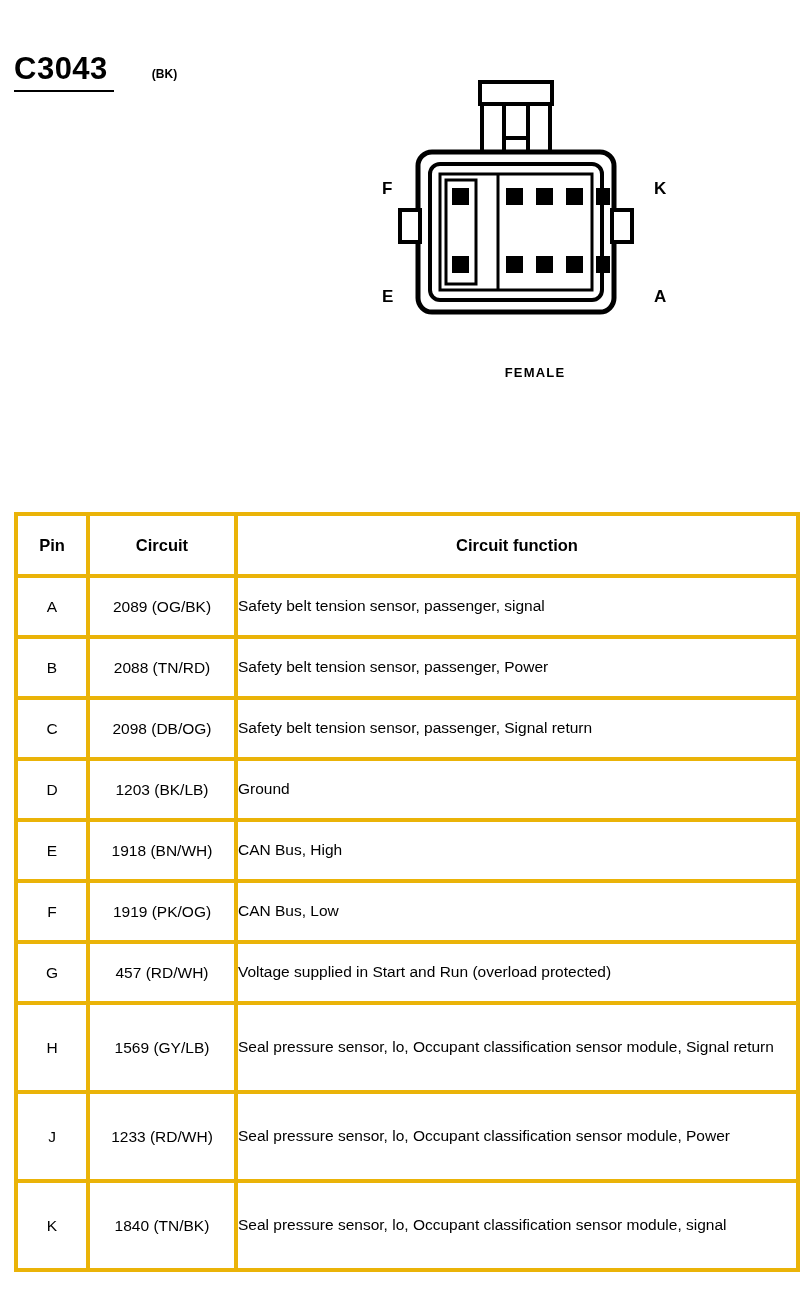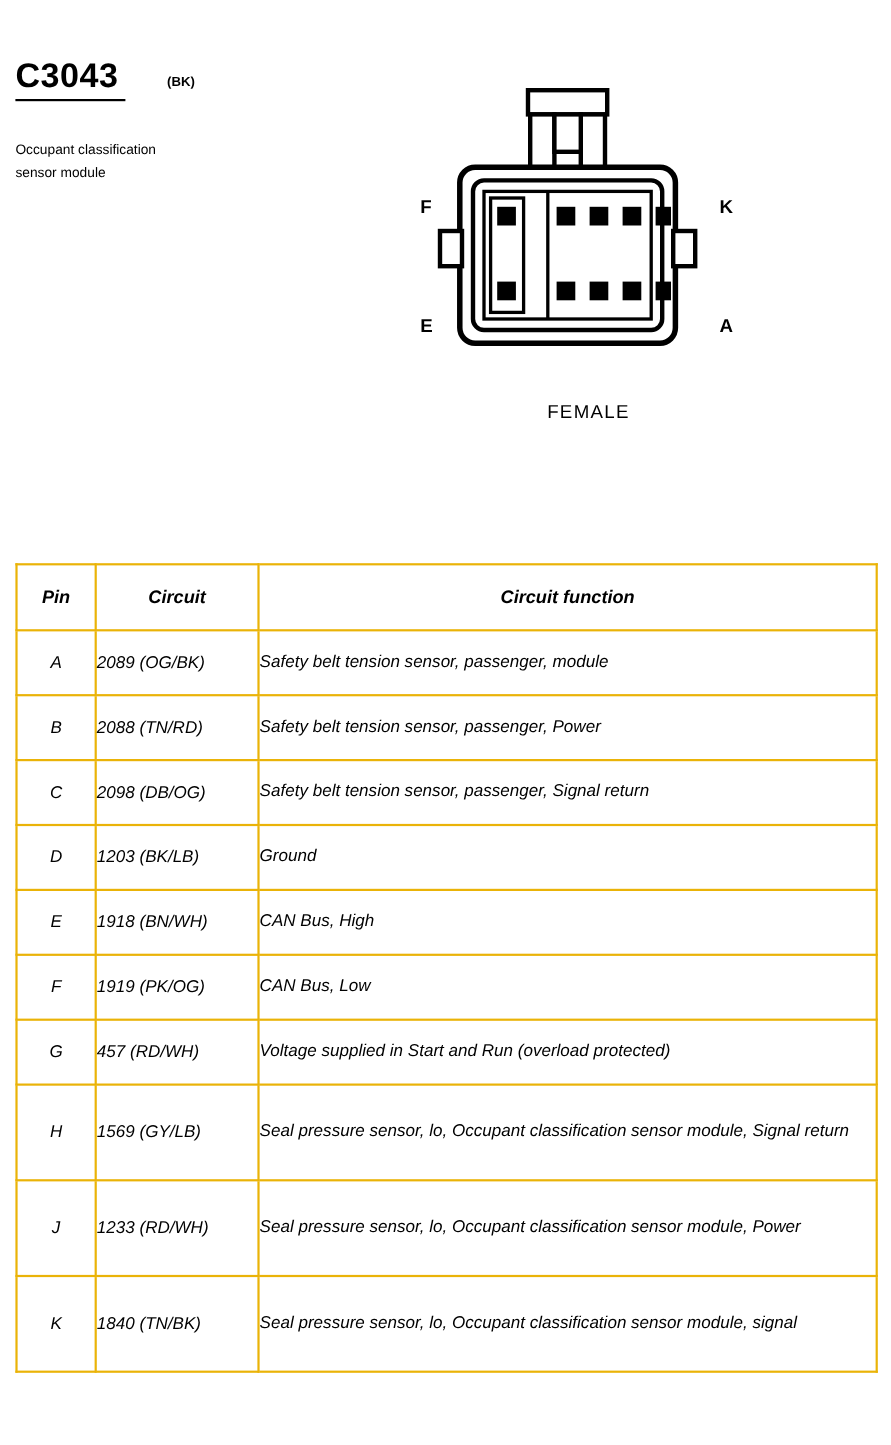--- a/index.html
+++ b/index.html
@@ -66,57 +66,57 @@
     top: 60px;
     width: 330px;
     height: 340px;
   }
   #female-label {
     position: absolute;
     left: 370px;
     top: 365px;
     width: 330px;
     text-align: center;
-    font-size: 17px;
-    font-weight: normal;
+    font-size: 13px;
+    font-weight: bold;
     letter-spacing: 1.2px;
   }
 
   
   #pin-table {
     position: absolute;
     left: 14px;
     top: 512px;
     width: 782px;
     border-collapse: collapse;
     table-layout: fixed;
   }
   #pin-table col.c-pin { width: 72px; }
   #pin-table col.c-cir { width: 148px; }
   #pin-table col.c-fun { width: 562px; }
 
   #pin-table th, #pin-table td {
-    border: 2px solid #eab308;
+    border: 4px solid #eab308;
     font-size: 15.5px;
     padding: 0;
-    font-style: italic;
   }
   #pin-table thead th {
     height: 58px;
     font-weight: bold;
     font-size: 16.5px;
     text-align: center;
     vertical-align: middle;
   }
   td.pin-cell {
     text-align: center;
     vertical-align: middle;
     height: 57px;
   }
   td.circuit-cell {
+    text-align: center;
     vertical-align: middle;
   }
   td.function-cell {
     text-align: left;
     vertical-align: middle;
     padding: 8px 10px 8px 12px;
     line-height: 1.6;
   }
   tr.tall td.pin-cell,
   tr.tall td.circuit-cell,
@@ -134,21 +134,20 @@
 </style>
 </head>
 <body>
 
 <div id="header">
   <div id="conn-id-row">
     <div id="conn-id">C3043</div>
     <div id="conn-color">(BK)</div>
   </div>
   <div id="conn-id-underline"></div>
-  <div id="desc">Occupant classification sensor module</div>
 </div>
 
 <div id="connector-art">
   <svg width="330" height="340" viewBox="0 0 330 340">
 
     <g>
       <rect x="110" y="22" width="72" height="22" fill="#ffffff" stroke="#000" stroke-width="4"></rect>
       <rect x="112" y="44" width="22" height="48" fill="#ffffff" stroke="#000" stroke-width="4"></rect>
       <rect x="158" y="44" width="22" height="48" fill="#ffffff" stroke="#000" stroke-width="4"></rect>
       <rect x="134" y="44" width="24" height="34" fill="#ffffff" stroke="#000" stroke-width="4"></rect>
@@ -204,21 +203,21 @@
     <tr>
       <th>Pin</th>
       <th>Circuit</th>
       <th>Circuit function</th>
     </tr>
   </thead>
   <tbody>
     <tr>
       <td class="pin-cell">A</td>
       <td class="circuit-cell">2089 (OG/BK)</td>
-      <td class="function-cell">Safety belt tension sensor, passenger, module</td>
+      <td class="function-cell">Safety belt tension sensor, passenger, signal</td>
     </tr>
     <tr>
       <td class="pin-cell">B</td>
       <td class="circuit-cell">2088 (TN/RD)</td>
       <td class="function-cell">Safety belt tension sensor, passenger, Power</td>
     </tr>
     <tr>
       <td class="pin-cell">C</td>
       <td class="circuit-cell">2098 (DB/OG)</td>
       <td class="function-cell">Safety belt tension sensor, passenger, Signal return</td>

